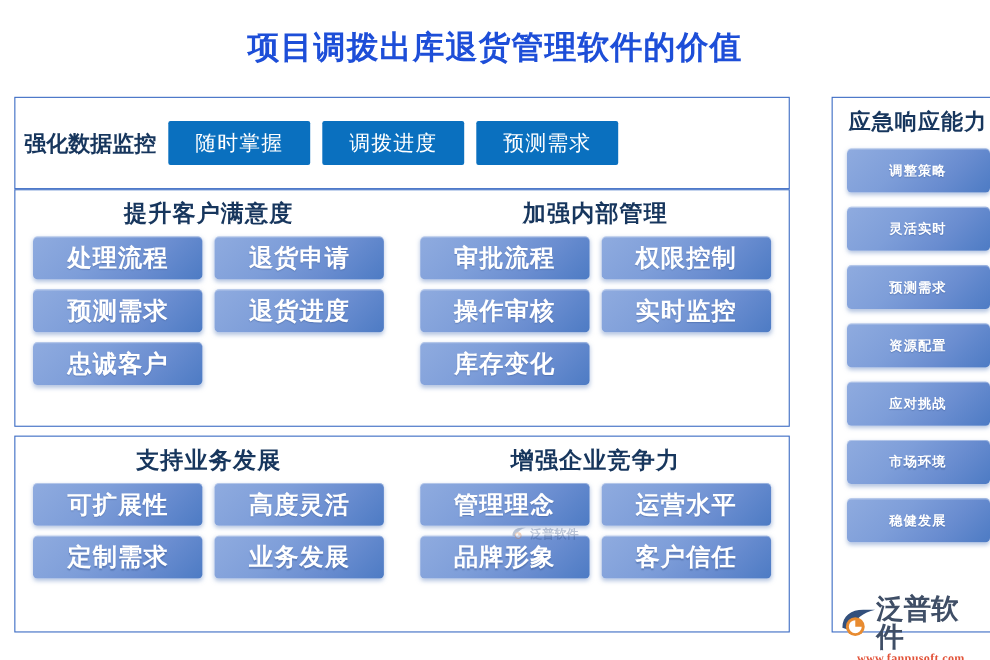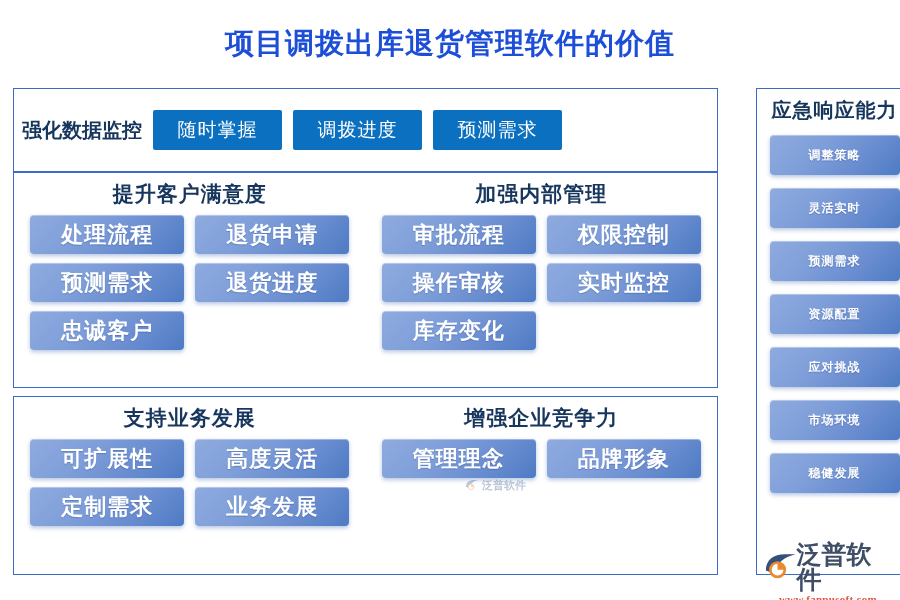--- a/index.html
+++ b/index.html
@@ -181,21 +181,23 @@
           <div class="gbtn">高度灵活</div>
           <div class="gbtn">定制需求</div>
           <div class="gbtn">业务发展</div>
         </div>
       </div>
 
       <div class="half">
         <div class="section-title">增强企业竞争力</div>
         <div class="btn-grid rows2">
           <div class="gbtn">管理理念</div>
+          <div class="gbtn">运营水平</div>
           <div class="gbtn">品牌形象</div>
+          <div class="gbtn">客户信任</div>
         </div>
       </div>
 
     </div>
   </div>
 
   <div class="panel" id="panel-side">
     <div class="side-inner">
       <div class="side-title">应急响应能力</div>
       <div class="sbtn">调整策略</div>

